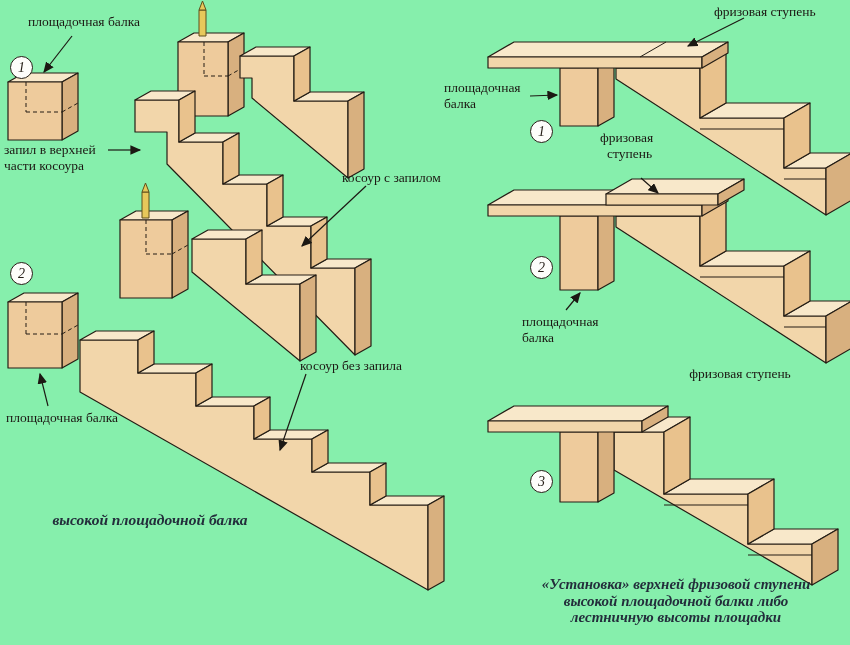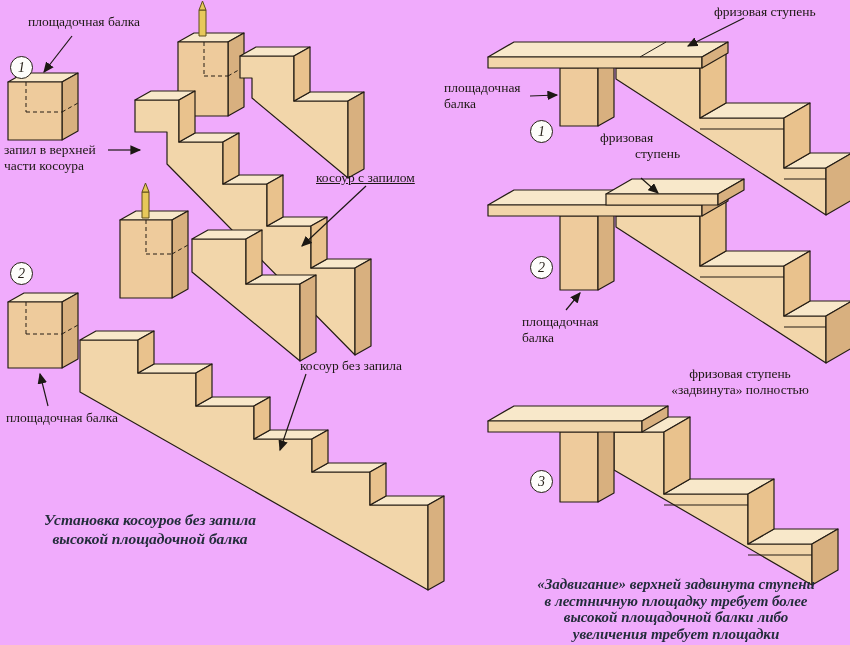--- a/index.html
+++ b/index.html
@@ -1,18 +1,18 @@
 <!DOCTYPE html>
 <html><head>
 <meta charset="utf-8">
 <style>
   html,body{margin:0;padding:0;background:#ffffff;}
   .canvas{
     position:relative;width:850px;height:645px;overflow:hidden;
-    background:#f0abfc;
+    background:#86efac;
     font-family:"Liberation Serif","DejaVu Serif",serif;
     color:#1c1813;
   }
   .canvas svg.scene{position:absolute;left:0;top:0;}
   
   .w-front{fill:#f2d6aa;stroke:#241d15;stroke-width:1.2;stroke-linejoin:round;}
   .w-top{fill:#f8e8ca;stroke:#241d15;stroke-width:1.2;stroke-linejoin:round;}
   .w-side{fill:#e9c28d;stroke:#241d15;stroke-width:1.2;stroke-linejoin:round;}
   .w-dark{fill:#d8b07f;stroke:#241d15;stroke-width:1.2;stroke-linejoin:round;}
   .w-post{fill:#eecb9c;stroke:#241d15;stroke-width:1.2;stroke-linejoin:round;}
@@ -160,59 +160,56 @@
     </g>
   </svg>
 
   <div class="lbl" style="left:28px;top:14px;">площадочная балка</div>
 
   <div class="lbl" style="left:4px;top:142px;font-family:Liberation Serif, serif;">
     <div>запил в верхней</div>
     <div>части косоура</div>
   </div>
 
-  <div class="lbl" style="left:316px;top:170px;text-decoration:underline;">косоур с запилом</div>
+  <div class="lbl" style="left:342px;top:170px;">косоур с запилом</div>
 
   <div class="lbl" style="left:6px;top:410px;">площадочная балка</div>
 
   <div class="lbl" style="left:300px;top:358px;">косоур без запила</div>
 
   <div class="lbl" style="left:714px;top:4px;">фризовая ступень</div>
 
   <div class="lbl" style="left:444px;top:80px;">
     <div>площадочная</div>
     <div>балка</div>
   </div>
 
   <div class="lbl" style="left:600px;top:130px;">
     <div>фризовая</div>
-    <div style="padding-left:7px;margin-left:28px;">ступень</div>
+    <div style="padding-left:7px;">ступень</div>
   </div>
 
   <div class="lbl" style="left:522px;top:314px;">
     <div>площадочная</div>
     <div>балка</div>
   </div>
 
   <div class="lbl center-block" style="left:630px;top:366px;width:220px;">
     <div>фризовая ступень</div>
-    <div>«задвинута» полностью</div>
   </div>
 
   <div class="num" style="left:10px;top:56px;">1</div>
   <div class="num" style="left:10px;top:262px;">2</div>
   <div class="num" style="left:530px;top:120px;">1</div>
   <div class="num" style="left:530px;top:256px;">2</div>
   <div class="num" style="left:530px;top:470px;">3</div>
 
   <div class="cap cap-left">
-    <div>Установка косоуров без запила</div>
     <div>высокой площадочной балка</div>
   </div>
 
   <div class="cap cap-right">
-    <div>«Задвигание» верхней задвинута ступени</div>
-    <div>в лестничную площадку требует более</div>
+    <div>«Установка» верхней фризовой ступени</div>
     <div>высокой площадочной балки либо</div>
-    <div>увеличения требует площадки</div>
+    <div>лестничную высоты площадки</div>
   </div>
 
 </div>
 
 </body></html>

